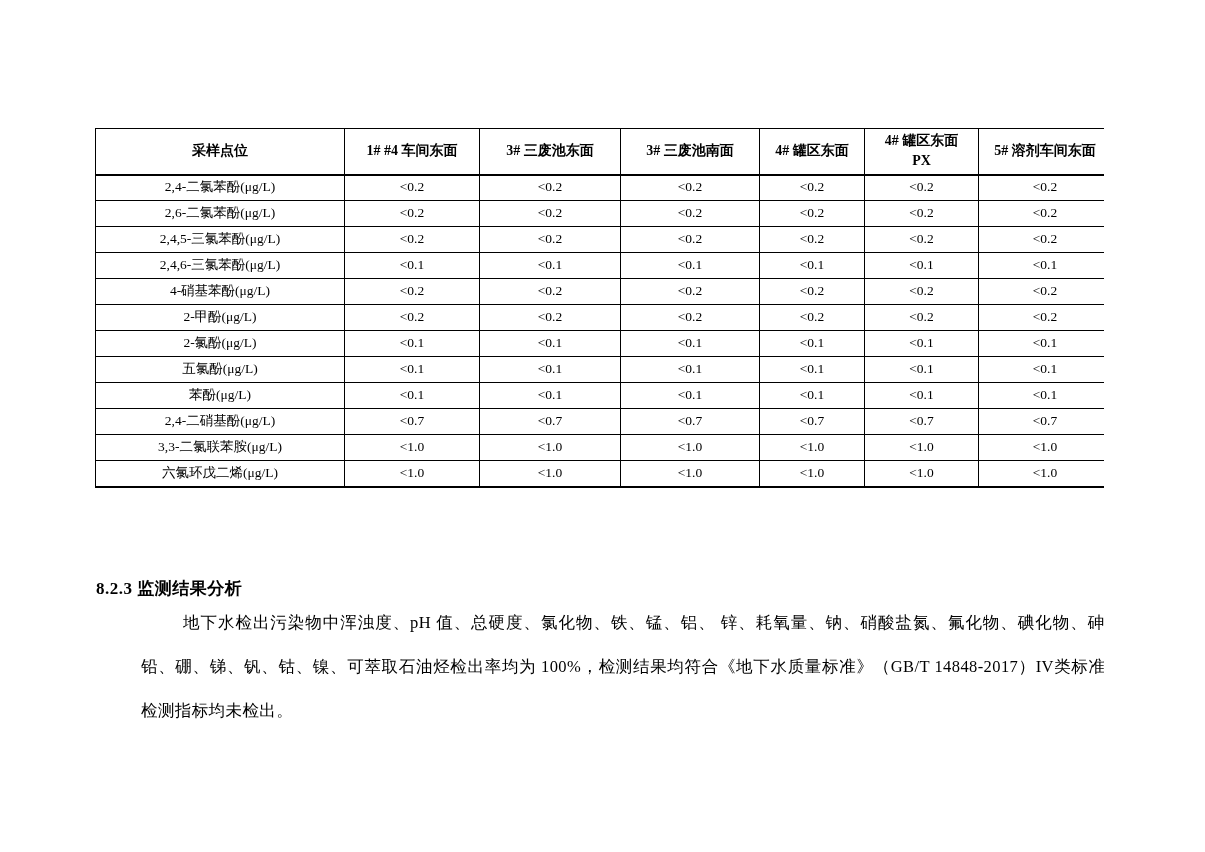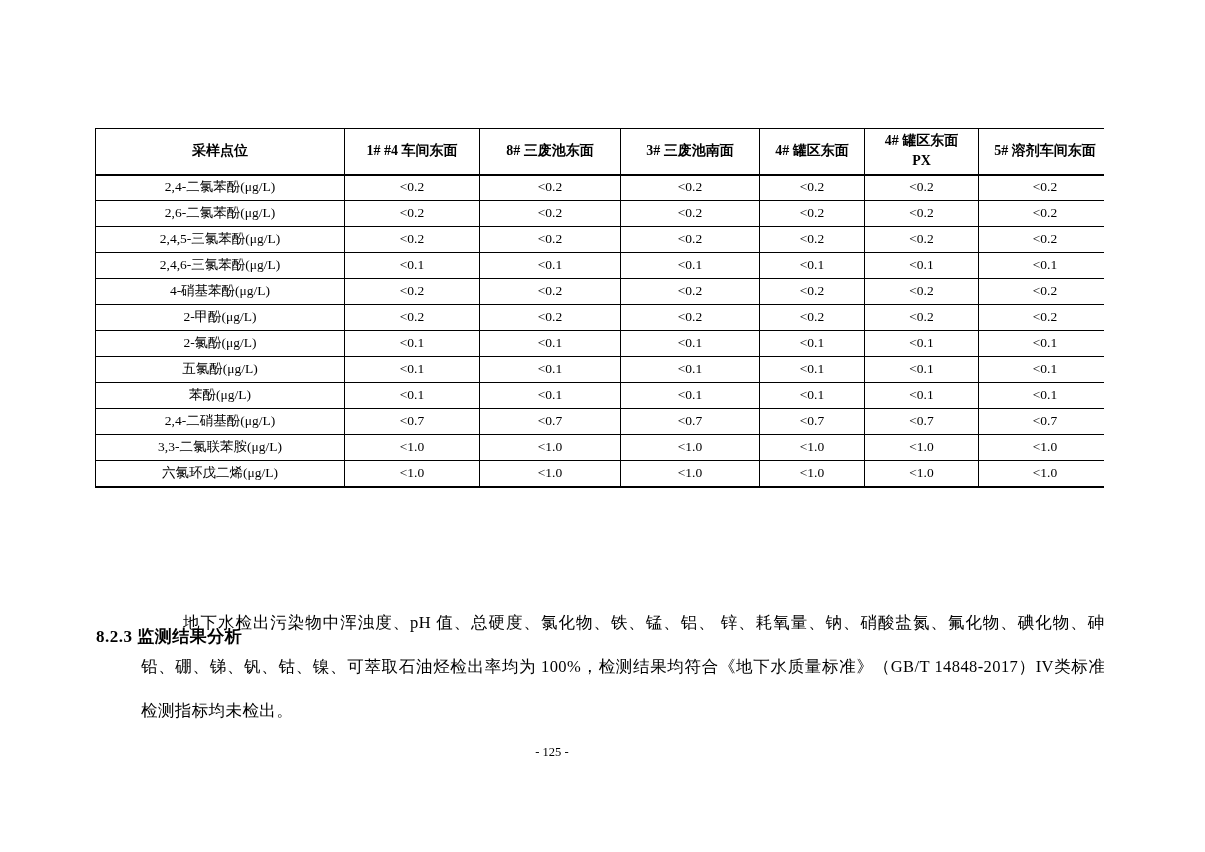--- a/index.html
+++ b/index.html
@@ -48,21 +48,20 @@
     font-size: 13.5px;
     line-height: 1.1;
     white-space: nowrap;
   }
   .section-heading {
     position: absolute;
     left: 96px; top: 577px;
     font-size: 17px;
     font-weight: bold;
     letter-spacing: 0.5px;
-    margin-top: 48px;
   }
   .analysis-paragraph {
     position: absolute;
     left: 95px; top: 601px;
     width: 1016px;
     font-size: 16.5px;
     line-height: 44px;
     text-align: justify;
     text-indent: 42px;
     letter-spacing: 0.4px;
@@ -89,21 +88,21 @@
         <col style="width:141px">
         <col style="width:139px">
         <col style="width:105px">
         <col style="width:114px">
         <col style="width:133px">
       </colgroup>
       <thead>
         <tr>
           <th>采样点位</th>
           <th>1# #4 车间东面</th>
-          <th>8# 三废池东面</th>
+          <th>3# 三废池东面</th>
           <th>3# 三废池南面</th>
           <th>4# 罐区东面</th>
           <th>4# 罐区东面
 PX</th>
           <th>5# 溶剂车间东面</th>
         </tr>
       </thead>
       <tbody>
           <tr>
             <td>2,4-二氯苯酚(μg/L)</td>
@@ -214,15 +213,14 @@
             <td>&lt;1.0</td>
           </tr>
         </tbody>
     </table>
   </div>
 
   <div class="section-heading">8.2.3 监测结果分析</div>
 
   <div class="analysis-paragraph">地下水检出污染物中浑浊度、pH 值、总硬度、氯化物、铁、锰、铝、 锌、耗氧量、钠、硝酸盐氮、氟化物、碘化物、砷、汞、铅、硼、锑、钒、钴、镍、可萃取石油烃检出率均为 100%，检测结果均符合《地下水质量标准》（GB/T 14848-2017）IV类标准；其余检测指标均未检出。</div>
 
-  <div class="page-number">- 125 -</div>
 
 </div>
 
 </body></html>

